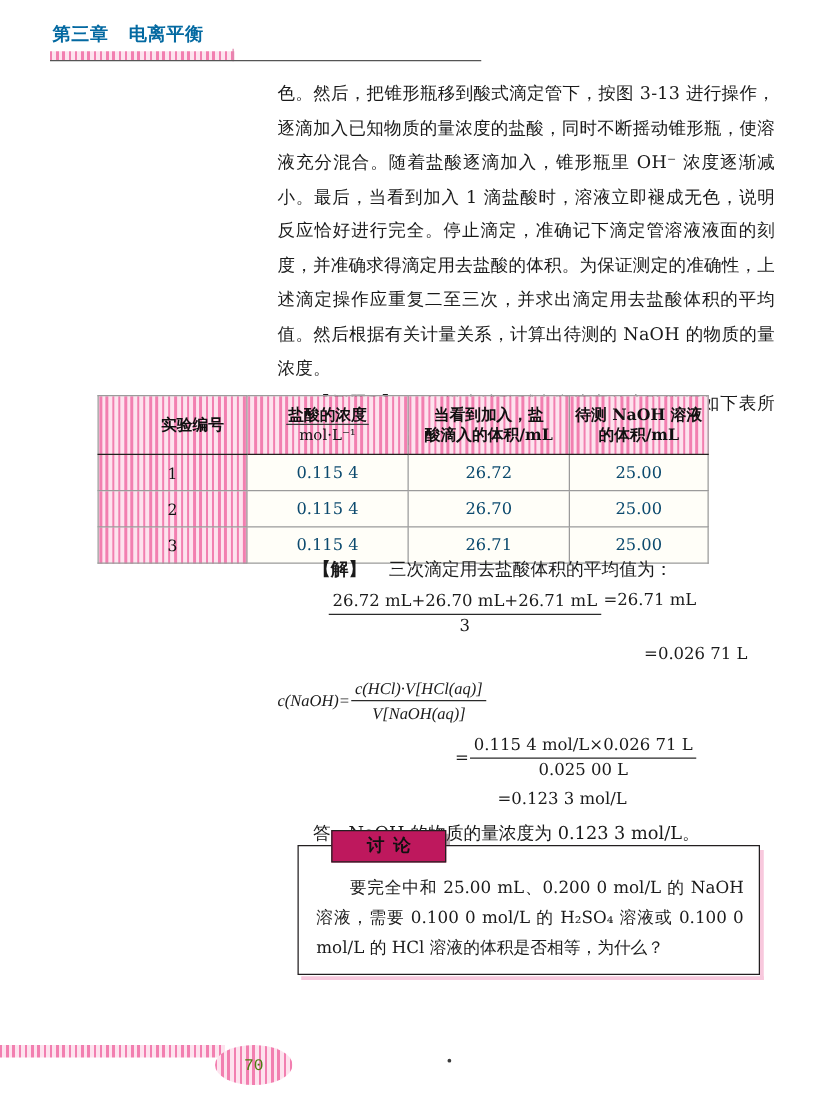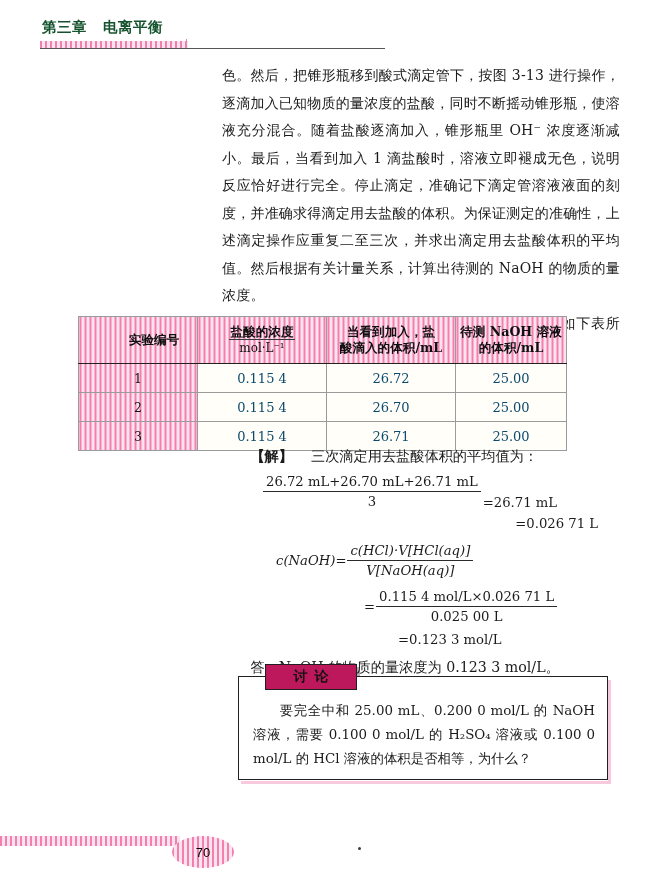--- a/index.html
+++ b/index.html
@@ -32,21 +32,21 @@
 
   
   .runhead {
     position: absolute;
     left: 42px;
     top: 18px;
     font-size: 14.5px;
     font-weight: bold;
     letter-spacing: 0.5px;
     white-space: nowrap;
-    color: #14532d;
+    color: #0369a1;
   }
   .runhead .chap-no { margin-right: 16px; }
 
   .head-rule-stripe {
     position: absolute;
     left: 40px;
     top: 41px;
     width: 148px;
     height: 7px;
   }
@@ -176,34 +176,34 @@
   .frac > .den {
     padding: 1px 3px 0 3px;
     line-height: 17px;
     white-space: nowrap;
   }
 
   .avgrow {
     margin-top: 5px;
     margin-left: 40px;
     display: flex;
-    align-items: flex-end;
+    align-items: flex-start;
   }
   .avg-eq { margin-left: 1px; white-space: nowrap; }
   .litre-row {
     margin-top: 6px;
     text-align: right;
     padding-right: 24px;
     white-space: nowrap;
   }
   .formula-row {
     margin-top: 11px;
-    margin-left: 54px;
     display: flex;
     align-items: center;
+    font-family: Liberation Serif, serif;
   }
   .formula-lhs { white-space: nowrap; }
   .numeric-row {
     margin-top: 9px;
     margin-left: 142px;
     display: flex;
     align-items: center;
   }
   .result-row {
     margin-top: 7px;
@@ -304,22 +304,22 @@
   .foot-pageno {
     position: absolute;
     left: 172px;
     top: 836px;
     width: 62px;
     height: 32px;
     display: flex;
     align-items: center;
     justify-content: center;
     font-size: 13px;
-    color: #000000;
-    font-family: Liberation Sans, sans-serif;
+    color: #4d7c0f;
+    font-family: Liberation Mono, monospace;
   }
   .foot-dot {
     position: absolute;
     left: 358px;
     top: 847px;
     width: 3px;
     height: 3px;
     background: #3b3b3b;
     border-radius: 50%;
   }

